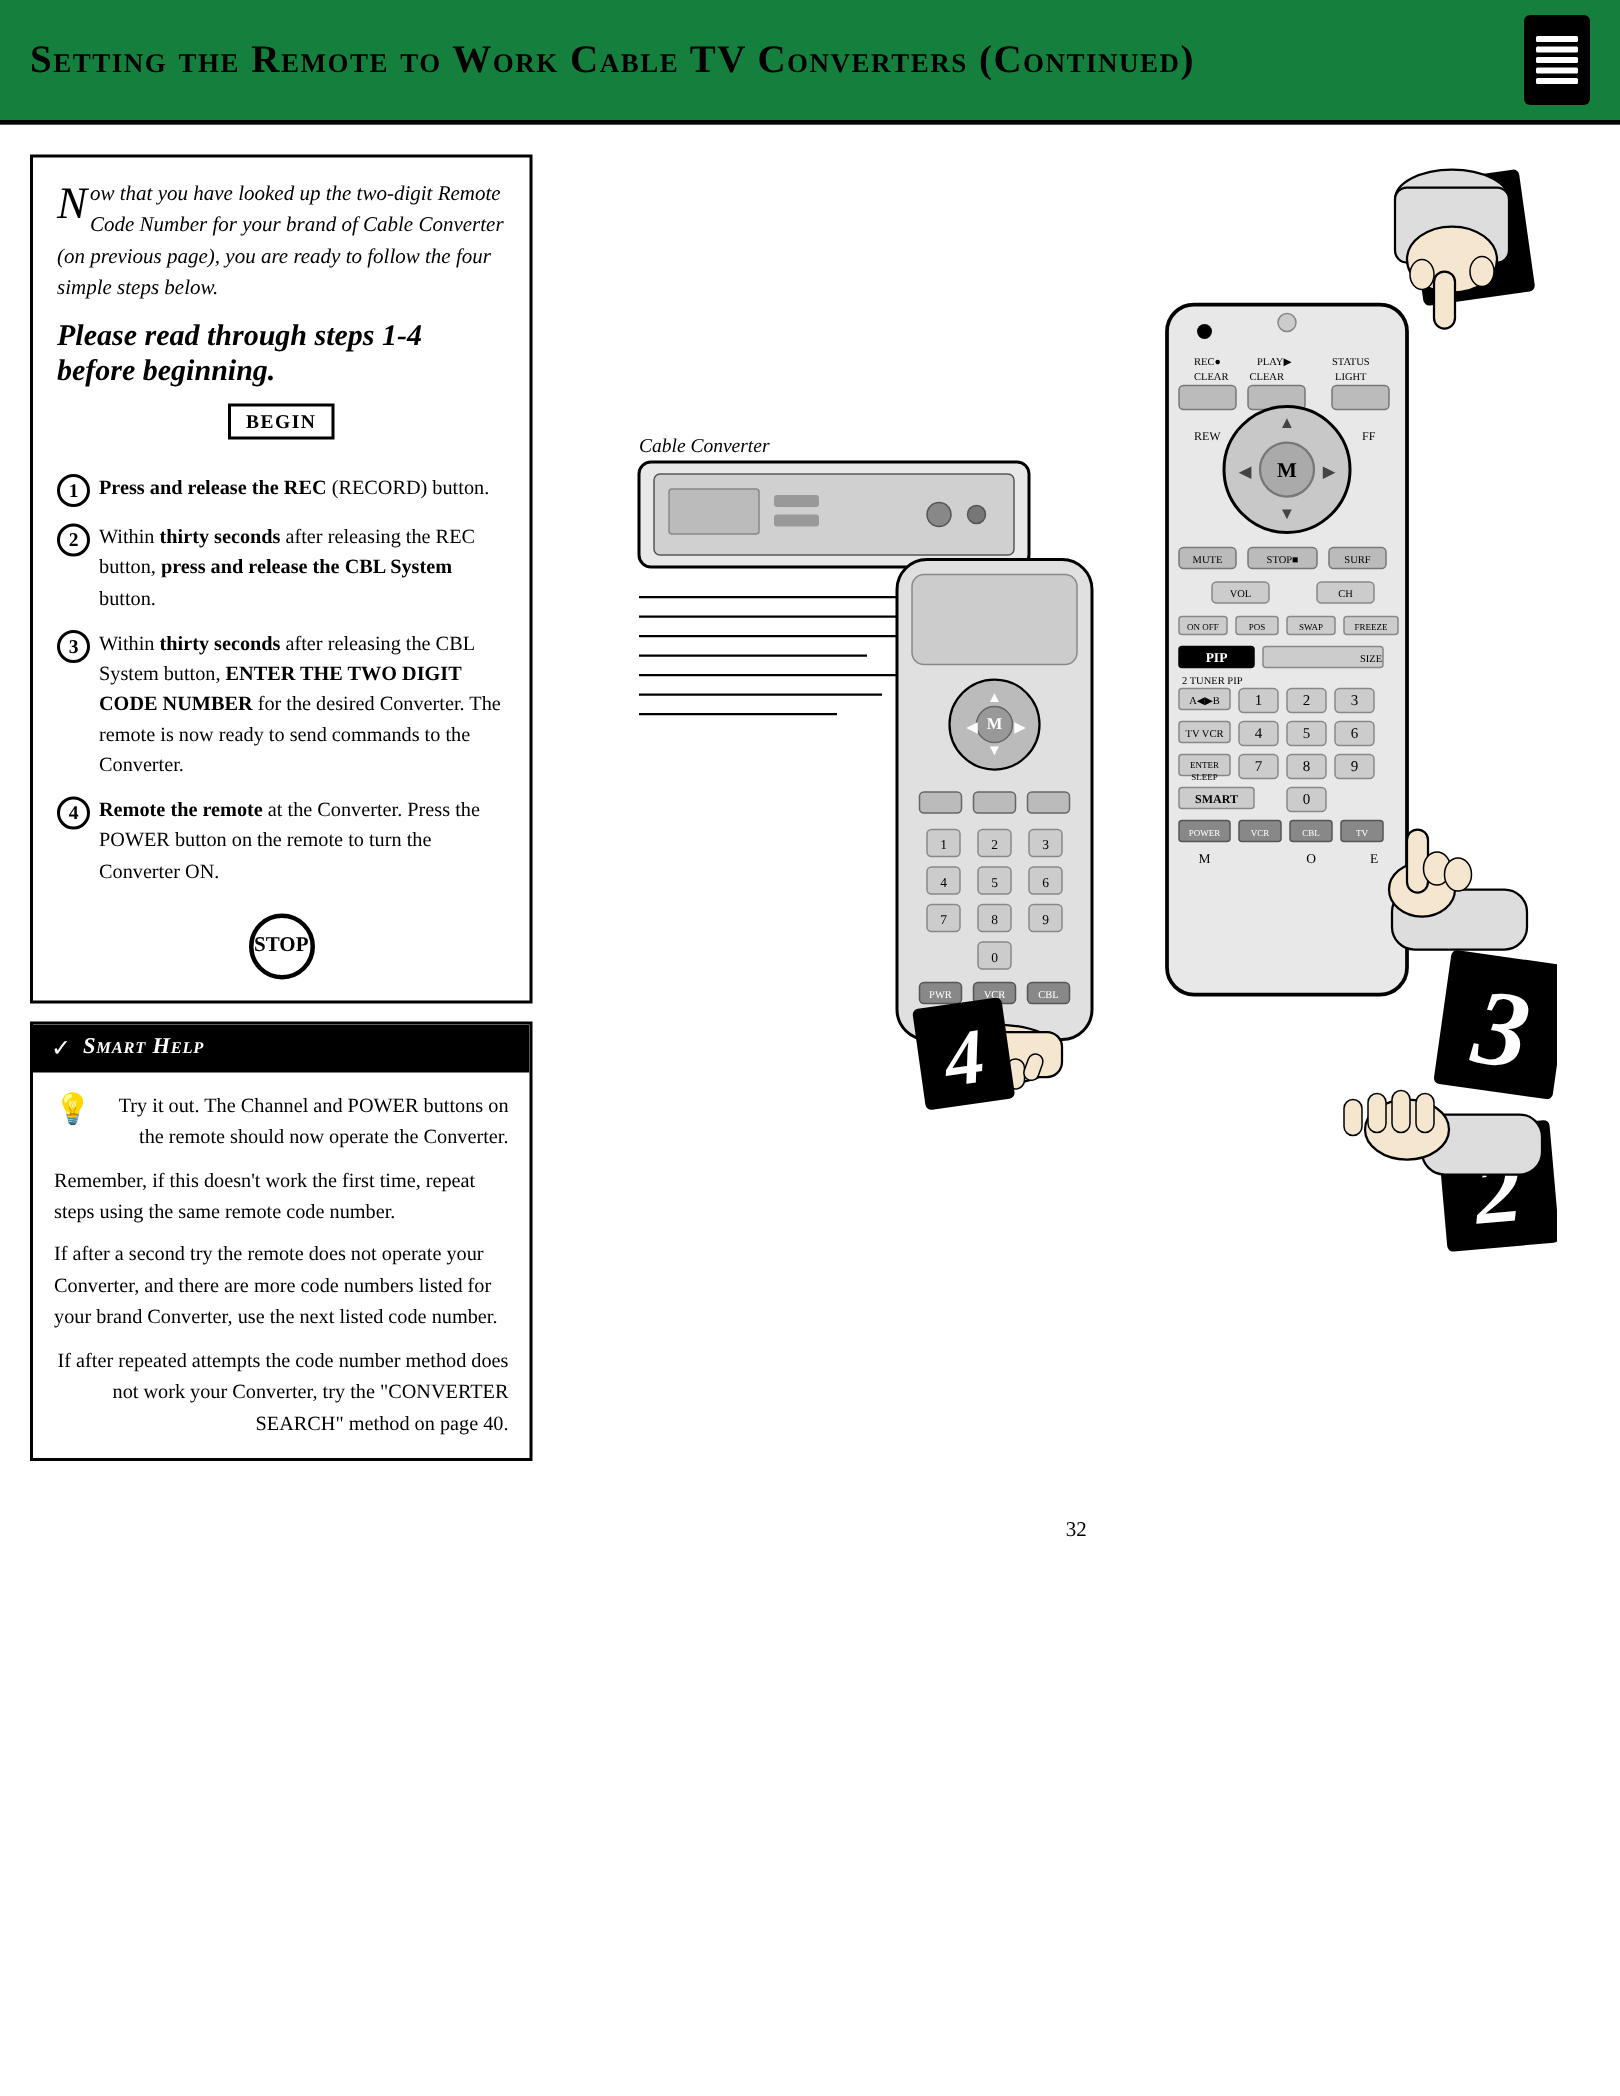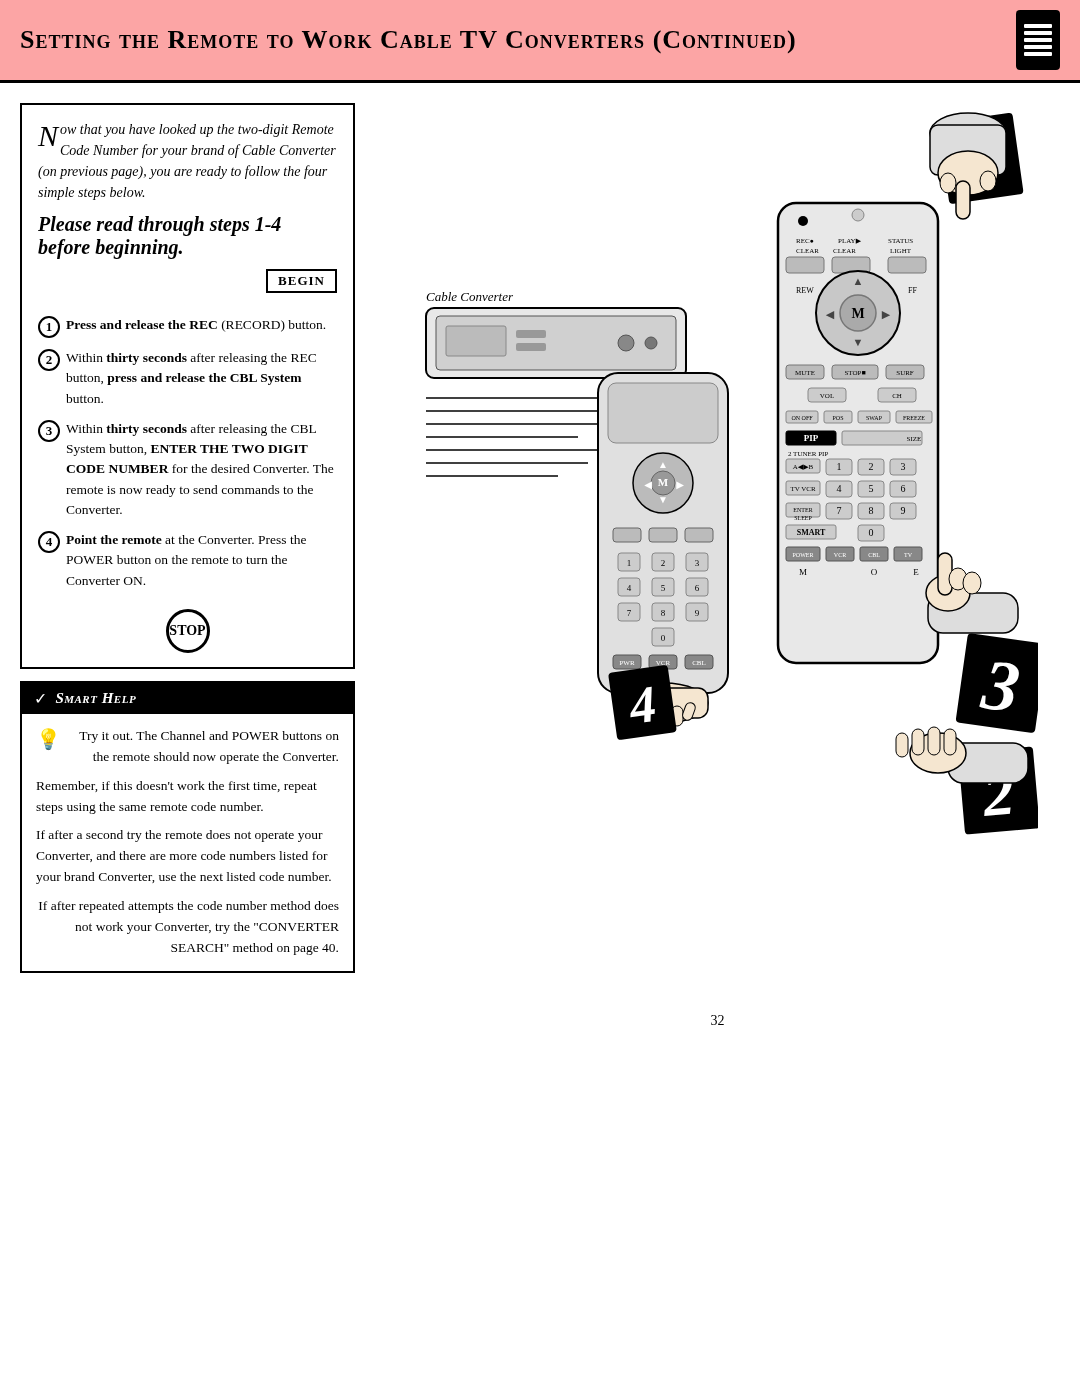--- a/index.html
+++ b/index.html
@@ -15,21 +15,21 @@
     .page-wrapper {
       width: 1080px;
       min-height: 1397px;
       padding: 0;
       background: #fff;
       position: relative;
     }
 
     
     .page-header {
-      background: #fca5a5;
+      background: #15803d;
       border-bottom: 3px solid #000;
       padding: 10px 20px 10px 20px;
       display: flex;
       align-items: center;
       justify-content: space-between;
     }
     .page-header-title {
       font-size: 26px;
       font-weight: bold;
       font-family: 'Times New Roman', Times, serif;
@@ -245,21 +245,21 @@
 
   <div class="content-area">
 
     <div class="left-column">
 
       <div class="instructions-box">
         <p class="instructions-intro">
           <span class="drop-cap">N</span><span>ow that you have looked up the two-digit Remote Code Number for your brand of Cable Converter (on previous page), you are ready to follow the four simple steps below.</span>
         </p>
         <p class="instructions-bold-note">Please read through steps 1-4 before beginning.</p>
-        <div style="text-align:right; margin-bottom:12px;">
+        <div style="text-align:center; margin-bottom:12px;">
           <span class="begin-badge">BEGIN</span>
         </div>
 
         <div class="step-item">
           <div class="step-num-circle">1</div>
           <div class="step-text">
             <strong>Press and release the REC</strong> (RECORD) button.
           </div>
         </div>
 
@@ -273,21 +273,21 @@
         <div class="step-item">
           <div class="step-num-circle">3</div>
           <div class="step-text">
             Within <strong>thirty seconds</strong> after releasing the CBL System button, <strong>ENTER THE TWO DIGIT CODE NUMBER</strong> for the desired Converter. The remote is now ready to send commands to the Converter.
           </div>
         </div>
 
         <div class="step-item">
           <div class="step-num-circle">4</div>
           <div class="step-text">
-            <strong>Point the remote</strong> at the Converter. Press the POWER button on the remote to turn the Converter ON.
+            <strong>Remote the remote</strong> at the Converter. Press the POWER button on the remote to turn the Converter ON.
           </div>
         </div>
 
         <div style="text-align:center; margin-top:6px;">
           <div class="stop-badge">STOP</div>
         </div>
       </div>
 
       <div class="smart-help-box">
         <div class="smart-help-header">

